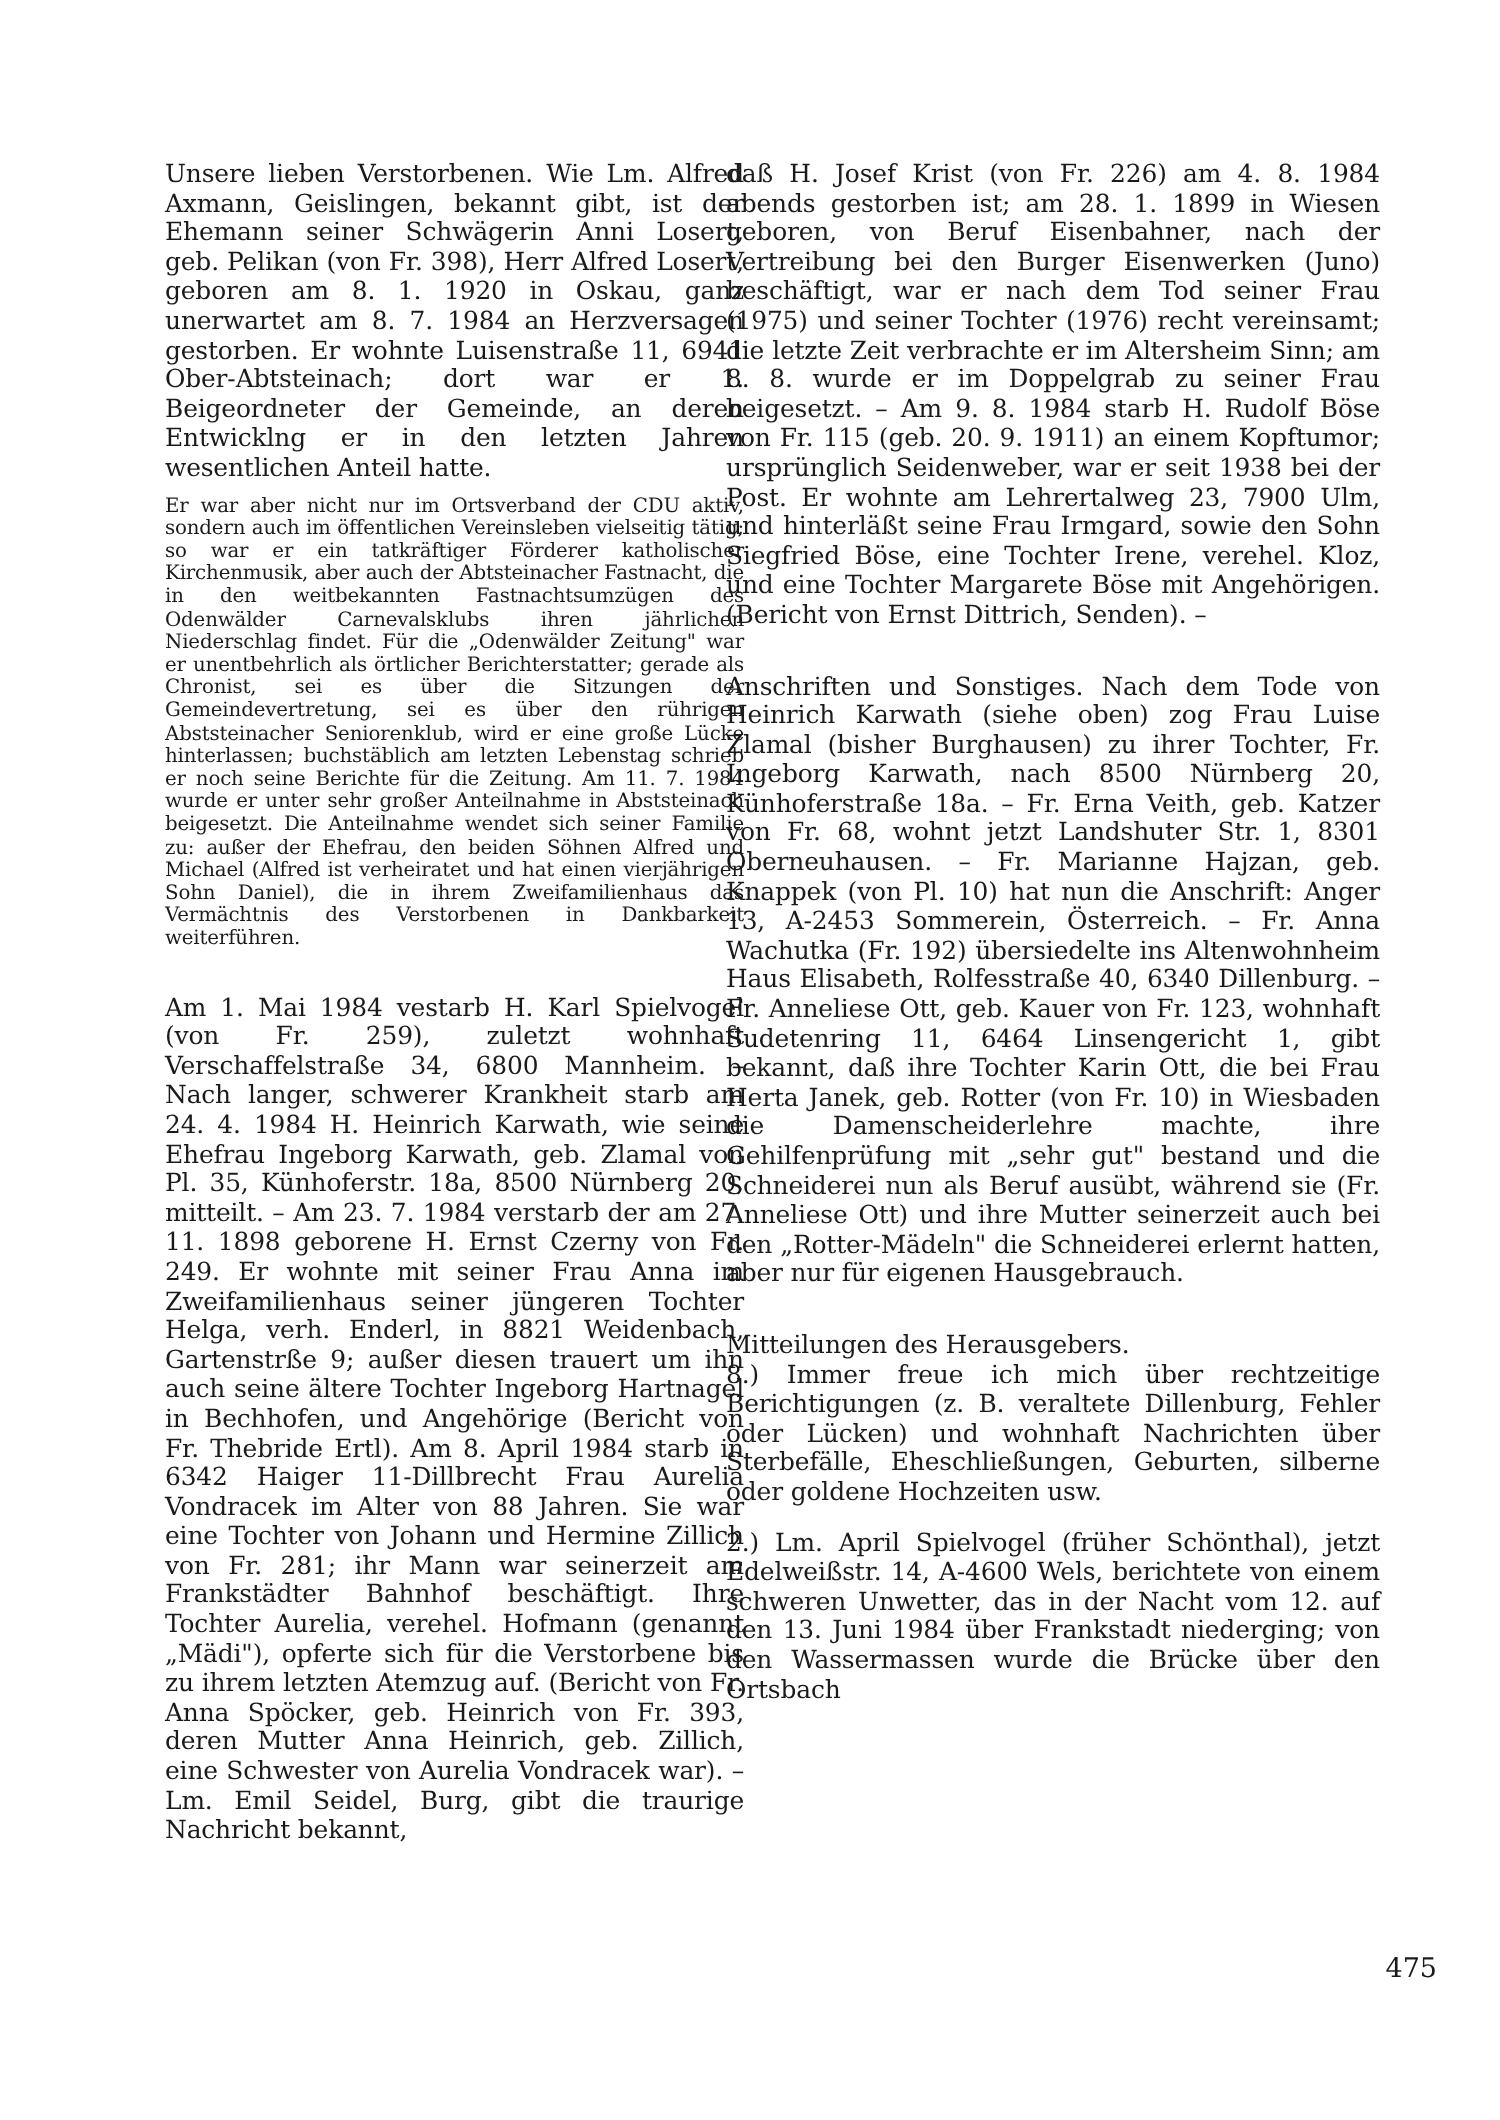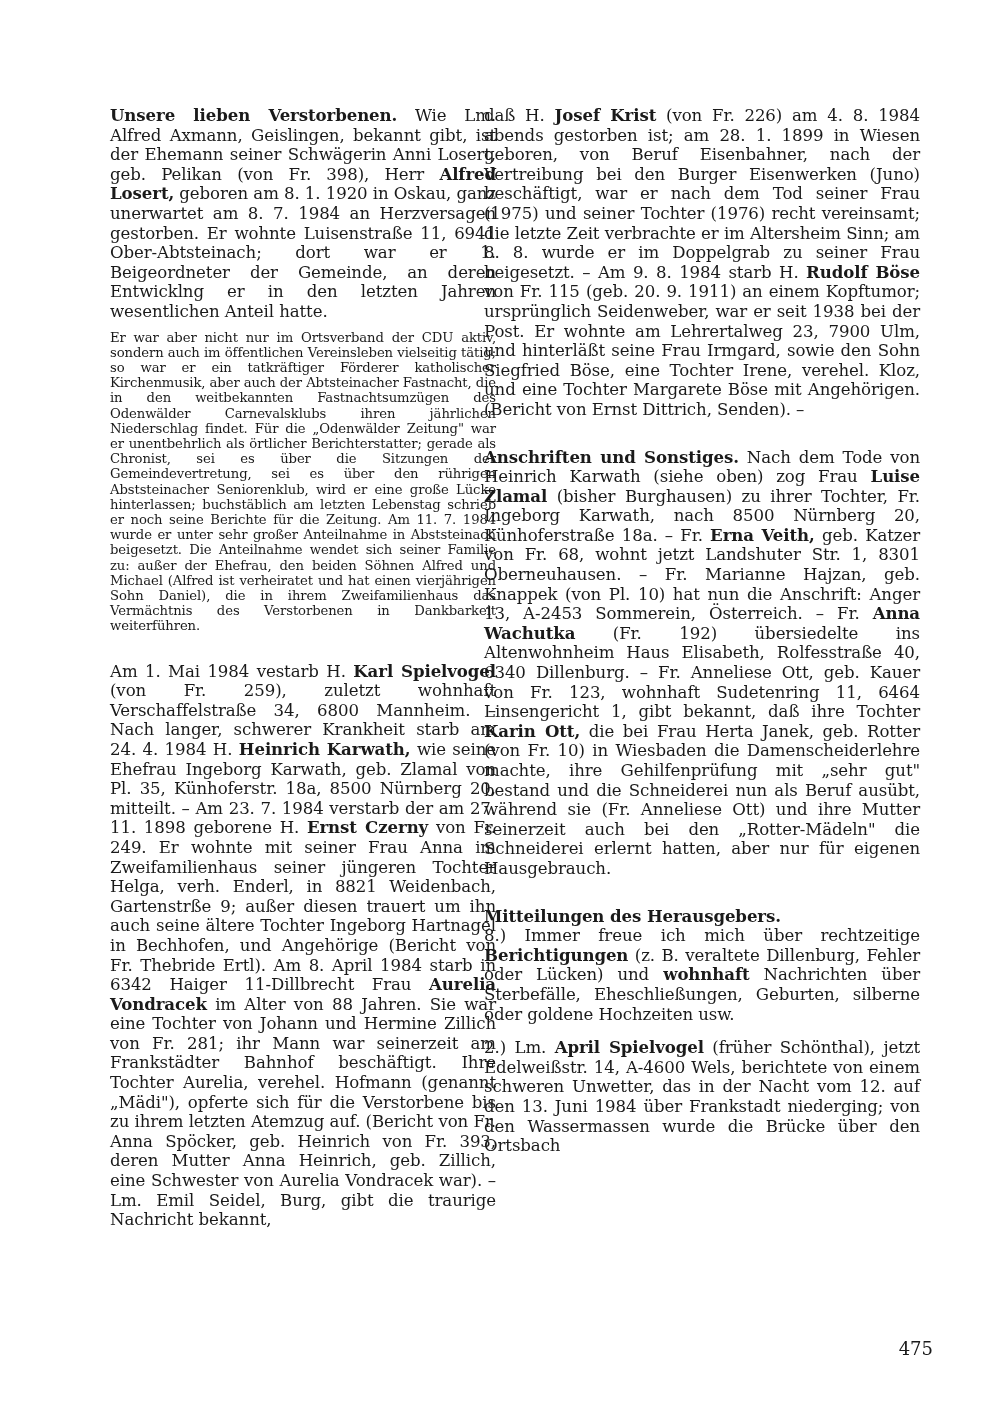--- a/index.html
+++ b/index.html
@@ -7,27 +7,27 @@
     width: 1000px; height: 1413px; background: #ffffff;
     font-family: "DejaVu Serif", "Liberation Serif", serif;
     color: #1a1a1a; position: relative; overflow: hidden;
   }
   .col { position: absolute; top: 106px; }
   .col-left { left: 110px; width: 386px; }
   .col-right { left: 484px; width: 436px; }
   p { margin: 0; text-align: justify; }
   .big { font-size: 16.6px; line-height: 19.6px; letter-spacing: -0.1px; }
   .small { font-size: 13.2px; line-height: 15.2px; letter-spacing: -0.1px; }
-  b { font-weight: bold; }
+  b { font-weight: normal; }
   .gap-s { margin-top: 8px; }
   .gap-m { margin-top: 14px; }
   .gap-l { margin-top: 28px; }
   .page-number {
-    position: absolute; right: 67px; top: 1302px;
-    font-size: 18px; font-family: "DejaVu Serif", serif; margin-top: 36px;
+    position: absolute; right: 42px; top: 1302px;
+    font-size: 18px; font-family: "DejaVu Serif", serif;
   }
 </style>
 </head>
 <body>
 
 <div class="col col-left">
   <p class="big">
     <b>Unsere lieben Verstorbenen.</b><span> Wie Lm. Alfred Axmann, Geislingen, bekannt gibt, ist der Ehemann seiner Schwägerin Anni Losert, geb. Pelikan (von Fr. 398), Herr </span><b>Alfred Losert,</b><span> geboren am 8. 1. 1920 in Oskau, ganz unerwartet am 8. 7. 1984 an Herzversagen gestorben. Er wohnte Luisenstraße 11, 6941 Ober-Abtsteinach; dort war er 1. Beigeordneter der Gemeinde, an deren Entwicklng er in den letzten Jahren wesentlichen Anteil hatte.</span>
   </p>
   <p class="small gap-s">Er war aber nicht nur im Ortsverband der CDU aktiv, sondern auch im öffentlichen Vereinsleben vielseitig tätig; so war er ein tatkräftiger Förderer katholischer Kirchenmusik, aber auch der Abtsteinacher Fastnacht, die in den weitbekannten Fastnachtsumzügen des Odenwälder Carnevalsklubs ihren jährlichen Niederschlag findet. Für die „Odenwälder Zeitung" war er unentbehrlich als örtlicher Berichterstatter; gerade als Chronist, sei es über die Sitzungen der Gemeindevertretung, sei es über den rührigen Abststeinacher Seniorenklub, wird er eine große Lücke hinterlassen; buchstäblich am letzten Lebenstag schrieb er noch seine Berichte für die Zeitung. Am 11. 7. 1984 wurde er unter sehr großer Anteilnahme in Abststeinach beigesetzt. Die Anteilnahme wendet sich seiner Familie zu: außer der Ehefrau, den beiden Söhnen Alfred und Michael (Alfred ist verheiratet und hat einen vierjährigen Sohn Daniel), die in ihrem Zweifamilienhaus das Vermächtnis des Verstorbenen in Dankbarkeit weiterführen.</p>

